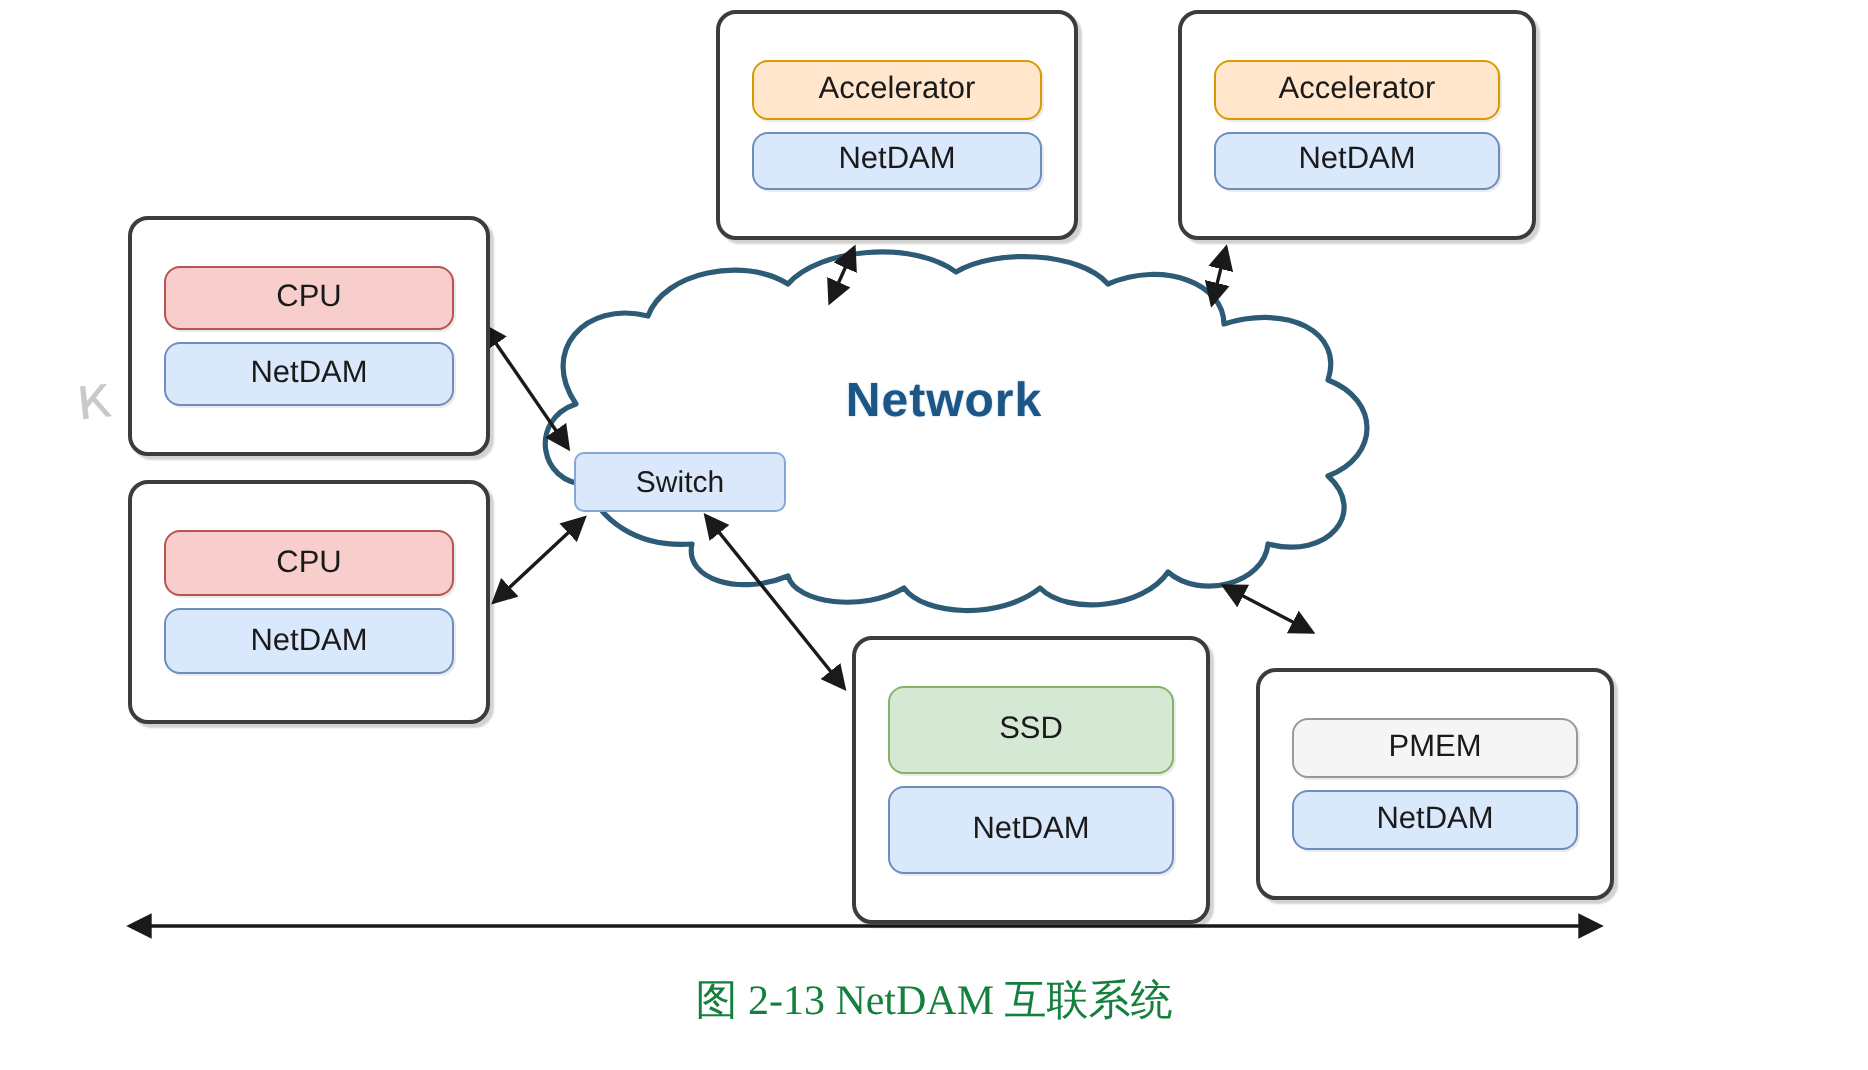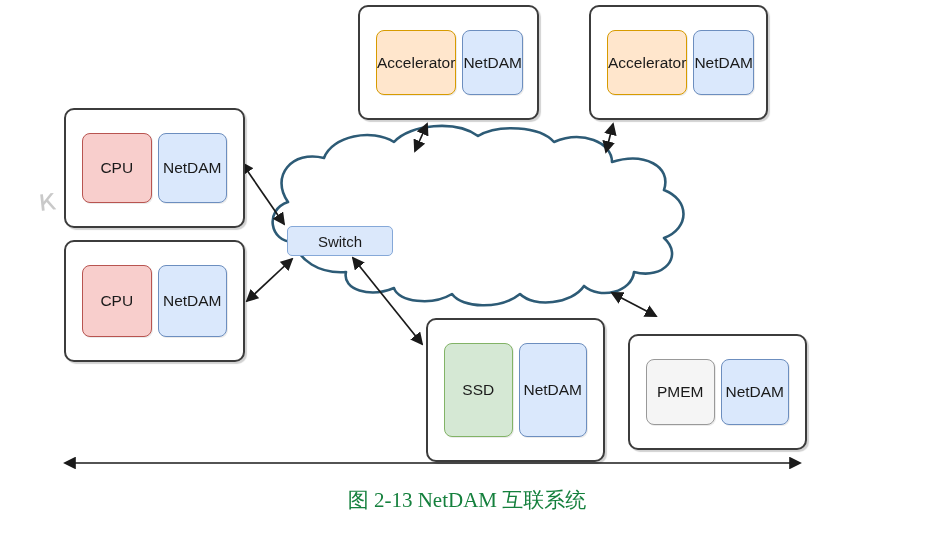--- a/index.html
+++ b/index.html
@@ -10,21 +10,21 @@
     font-family:"Liberation Sans","DejaVu Sans",sans-serif;
     overflow:hidden;
   }
   svg.layer{position:absolute;left:0;top:0;z-index:1;}
   .node{
     position:absolute;z-index:2;
     background:#ffffff;
     border:2px solid var(--node-border,#3c3c3c);
     border-radius:10px;
     box-shadow:2px 2px 1px rgba(0,0,0,0.18);
-    display:flex;flex-direction:row;
+    display:flex;flex-direction:column;
     padding:23px 16px;gap:6px;box-sizing:border-box;
   }
   .chip{
     flex:1;display:flex;align-items:center;justify-content:center;
     border-radius:8px;
     font-size:15.5px;color:#1a1a1a;
     border:1.6px solid #888;
     box-shadow:1px 1px 0 rgba(0,0,0,0.08);
   }
   .chip.accel {background:var(--accelerator-fill,#ffe6cc);border-color:var(--accelerator-stroke,#d79b00);}
@@ -111,20 +111,21 @@
       <line x1="247" y1="301" x2="292" y2="259" marker-start="url(#ah)" marker-end="url(#ah)"></line>
       <line x1="353" y1="258" x2="422" y2="344" marker-start="url(#ah)" marker-end="url(#ah)"></line>
       <line x1="415" y1="151" x2="427" y2="124" marker-start="url(#ah)" marker-end="url(#ah)"></line>
       <line x1="606" y1="152" x2="613" y2="124" marker-start="url(#ah)" marker-end="url(#ah)"></line>
       <line x1="612" y1="293" x2="656" y2="316" marker-start="url(#ah)" marker-end="url(#ah)"></line>
       <line x1="65" y1="463" x2="800" y2="463" marker-start="url(#ah)" marker-end="url(#ah)"></line>
     </g>
   </svg>
 
   <div id="cloud-title">
+    <div>Network</div>
   </div>
 
   <div id="switch-box">
     <span>Switch</span>
   </div>
 
   <div class="node" style="left:358px;top:5px;width:181px;height:115px;">
     <div class="chip accel">Accelerator</div>
     <div class="chip netdam">NetDAM</div>
   </div>

